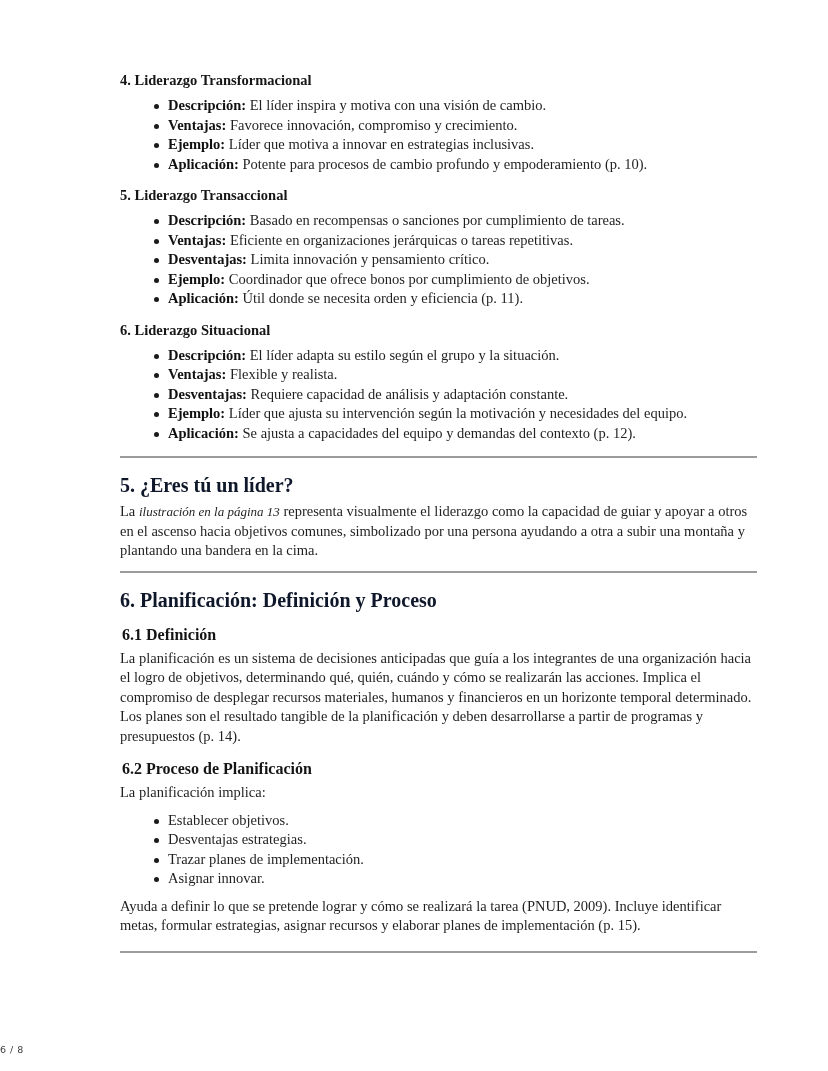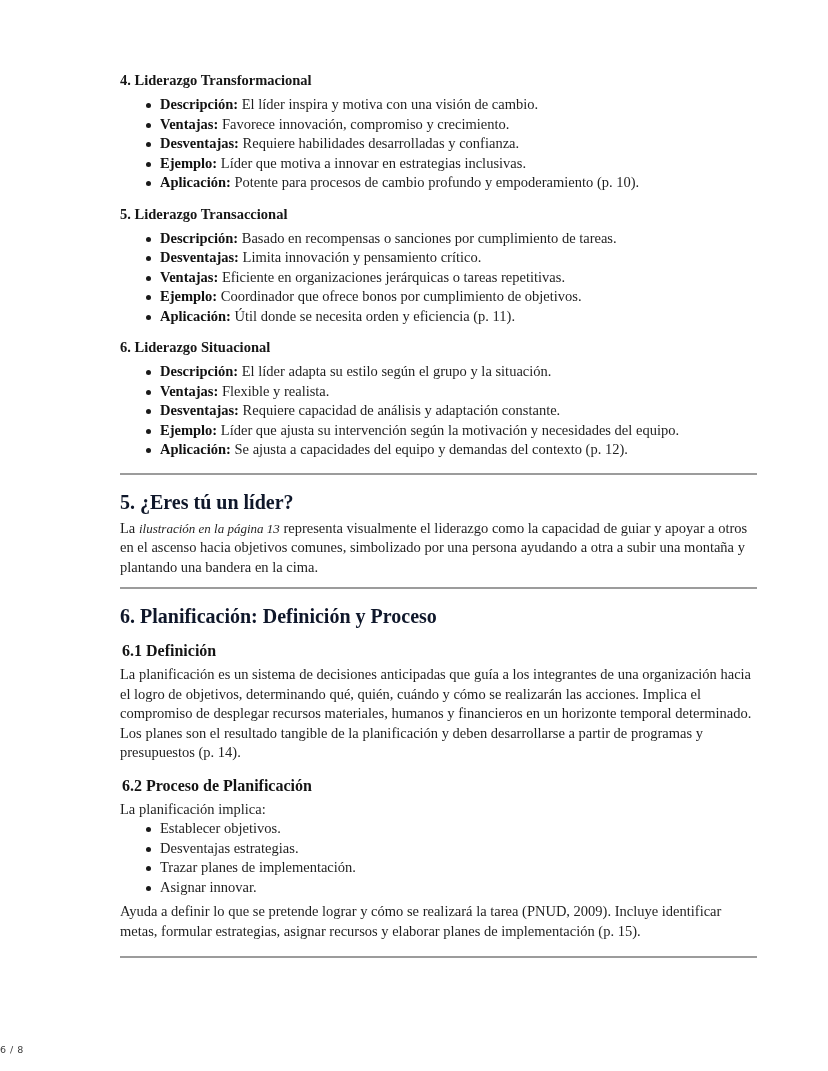--- a/index.html
+++ b/index.html
@@ -19,21 +19,21 @@
   }
   
   .style-block { margin: 0 0 13px 0; }
   .style-block h3 {
     margin: 0 0 7px 0;
     font-size: 14.5px;
     line-height: 16px;
     font-weight: bold;
     color: #161616;
   }
-  ul.blist { list-style: none; margin: 0; padding: 0 0 0 26px; text-align: right; }
+  ul.blist { list-style: none; margin: 8px; padding: 0 0 0 26px; text-align: right; }
   ul.blist li {
     display: flex;
     align-items: flex-start;
     font-size: 14.5px;
     line-height: 19.5px;
     margin: 0;
   }
   .dot {
     flex: 0 0 auto;
     width: 5px; height: 5px;
@@ -92,47 +92,43 @@
         <li>
             <span class="dot"></span>
             <span class="li-text"><b>Descripción:</b><span> El líder inspira y motiva con una visión de cambio.</span></span>
           </li>
         <li>
             <span class="dot"></span>
             <span class="li-text"><b>Ventajas:</b><span> Favorece innovación, compromiso y crecimiento.</span></span>
           </li>
         <li>
             <span class="dot"></span>
-            <span class="li-text"><b>Desventajas:</b><span> Requiere habilidades desarrolladas y confianza.</span></span>
-          </li>
-        <li>
-            <span class="dot"></span>
             <span class="li-text"><b>Ejemplo:</b><span> Líder que motiva a innovar en estrategias inclusivas.</span></span>
           </li>
         <li>
             <span class="dot"></span>
             <span class="li-text"><b>Aplicación:</b><span> Potente para procesos de cambio profundo y empoderamiento (p. 10).</span></span>
           </li>
       </ul>
     </section>
 
     <section class="style-block">
       <h3>5. Liderazgo Transaccional</h3>
       <ul class="blist">
         <li>
             <span class="dot"></span>
             <span class="li-text"><b>Descripción:</b><span> Basado en recompensas o sanciones por cumplimiento de tareas.</span></span>
           </li>
         <li>
             <span class="dot"></span>
+            <span class="li-text"><b>Ventajas:</b><span> Eficiente en organizaciones jerárquicas o tareas repetitivas.</span></span>
+          </li>
+        <li>
+            <span class="dot"></span>
             <span class="li-text"><b>Desventajas:</b><span> Limita innovación y pensamiento crítico.</span></span>
-          </li>
-        <li>
-            <span class="dot"></span>
-            <span class="li-text"><b>Ventajas:</b><span> Eficiente en organizaciones jerárquicas o tareas repetitivas.</span></span>
           </li>
         <li>
             <span class="dot"></span>
             <span class="li-text"><b>Ejemplo:</b><span> Coordinador que ofrece bonos por cumplimiento de objetivos.</span></span>
           </li>
         <li>
             <span class="dot"></span>
             <span class="li-text"><b>Aplicación:</b><span> Útil donde se necesita orden y eficiencia (p. 11).</span></span>
           </li>
       </ul>

